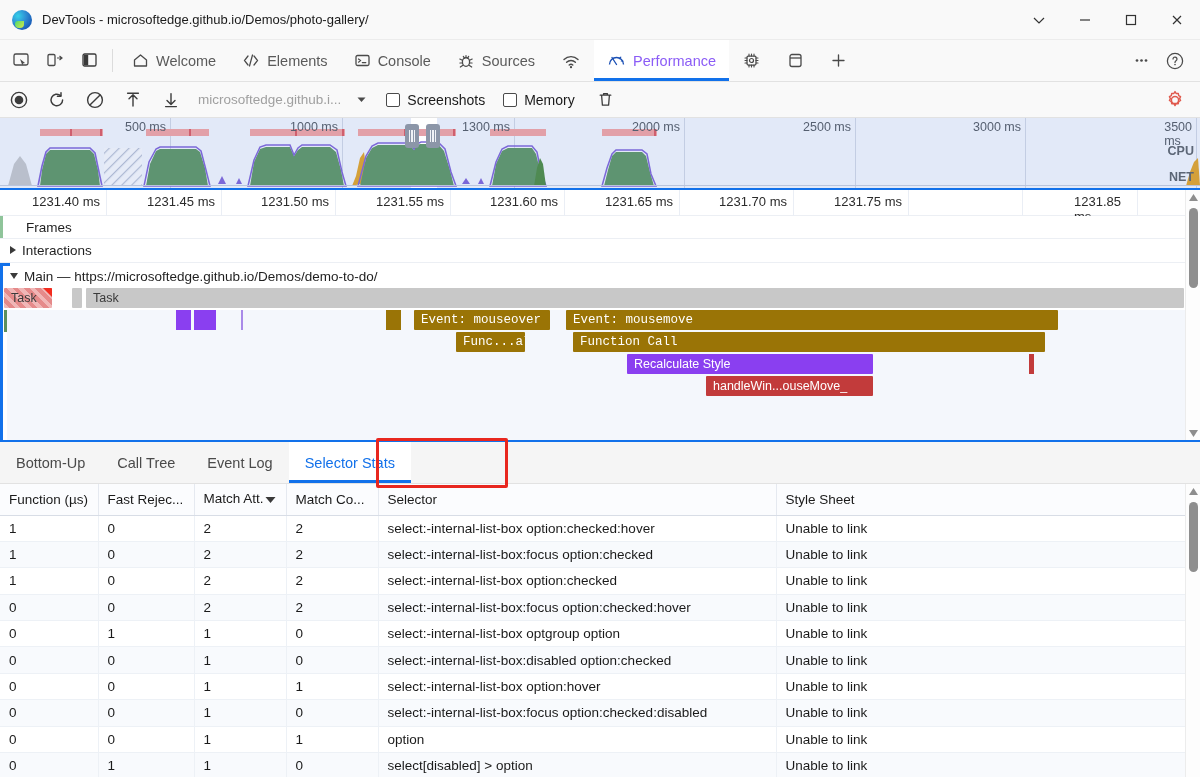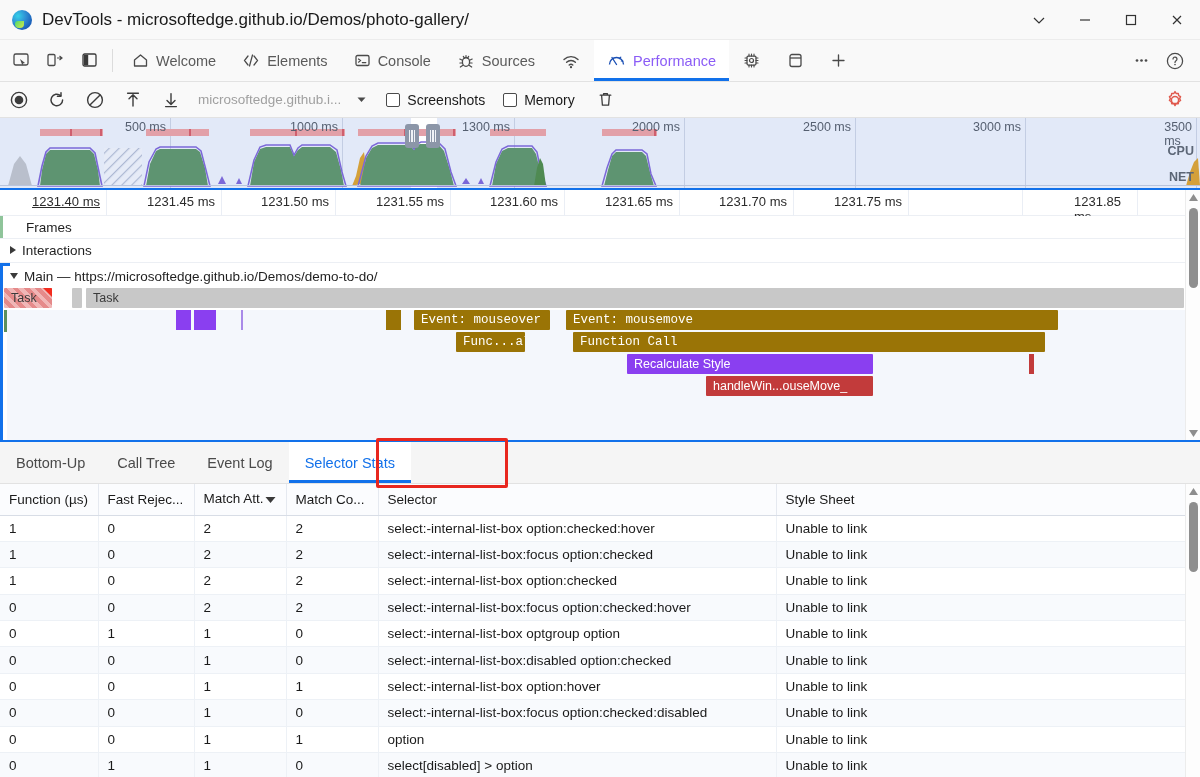--- a/index.html
+++ b/index.html
@@ -22,21 +22,21 @@
     width: 20px; height: 20px; margin-left: 12px; margin-right: 10px;
     border-radius: 50%;
     background: radial-gradient(circle at 30% 30%, #34d0e8 0%, #2f8fd4 40%, #1758b5 80%);
     position: relative; flex: none;
   }
   .edge-logo::after {
     content:""; position:absolute; left:3px; bottom:2px; width:9px; height:7px;
     border-radius: 3px 0 4px 4px;
     background: linear-gradient(135deg,#4ddb6e 0%, #d8e84a 100%);
   }
-  .title-text { font-size: 17px; color: #1a1a1a; }
+  .title-text { font-size: 13px; color: #1a1a1a; }
   .win-controls {
     position: absolute; right: 0; top: 0; height: 40px;
     display: flex; align-items: center;
   }
   .win-btn {
     width: 46px; height: 40px; display:flex; align-items:center; justify-content:center;
     color:#333;
   }
   .win-btn svg { display:block; }
 
@@ -505,21 +505,21 @@
     <div class="ov-tick-lbl" style="left:1196px;">3500 ms</div>
 
     <div class="ov-cpu-lbl">CPU</div>
     <div class="ov-net-lbl">NET</div>
     <div class="ov-baseline"></div>
   </div>
   <div class="ov-bottom-line"></div>
 </div>
 
 <div class="ruler">
-  <div class="ruler-lbl" style="left:106px;text-decoration:underline;">1231.40 ms</div>
+  <div class="ruler-lbl" style="left:106px;">1231.40 ms</div>
   <div class="ruler-lbl" style="left:221px;">1231.45 ms</div>
   <div class="ruler-lbl" style="left:335px;">1231.50 ms</div>
   <div class="ruler-lbl" style="left:450px;">1231.55 ms</div>
   <div class="ruler-lbl" style="left:564px;">1231.60 ms</div>
   <div class="ruler-lbl" style="left:679px;">1231.65 ms</div>
   <div class="ruler-lbl" style="left:793px;">1231.70 ms</div>
   <div class="ruler-lbl" style="left:908px;">1231.75 ms</div>
   <div class="ruler-lbl" style="left:1022px;margin-top:27px;">1231.80 ms</div>
   <div class="ruler-lbl" style="left:1137px;">1231.85 ms</div>
 </div>

